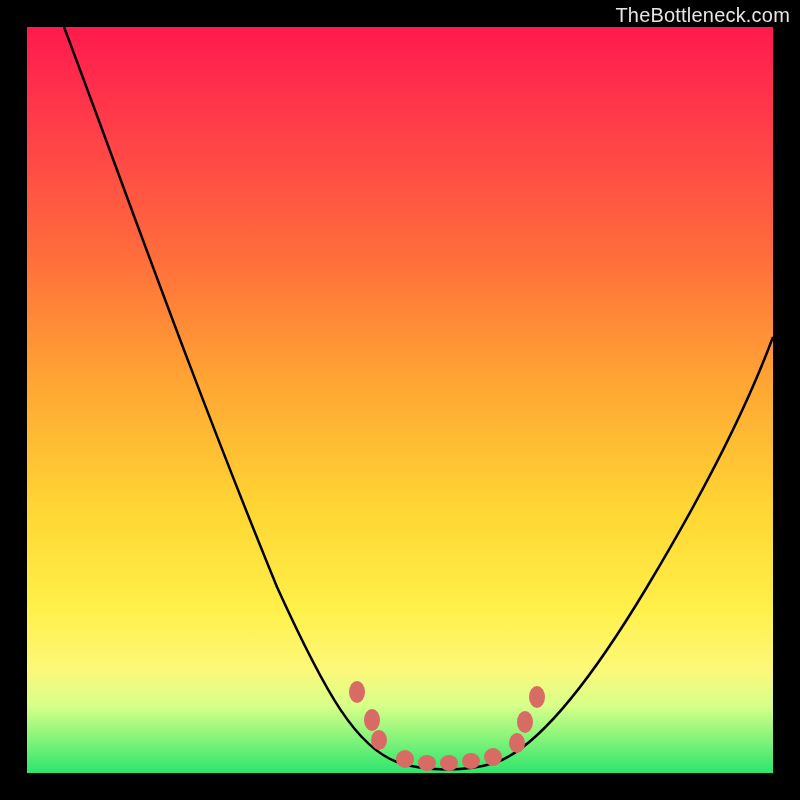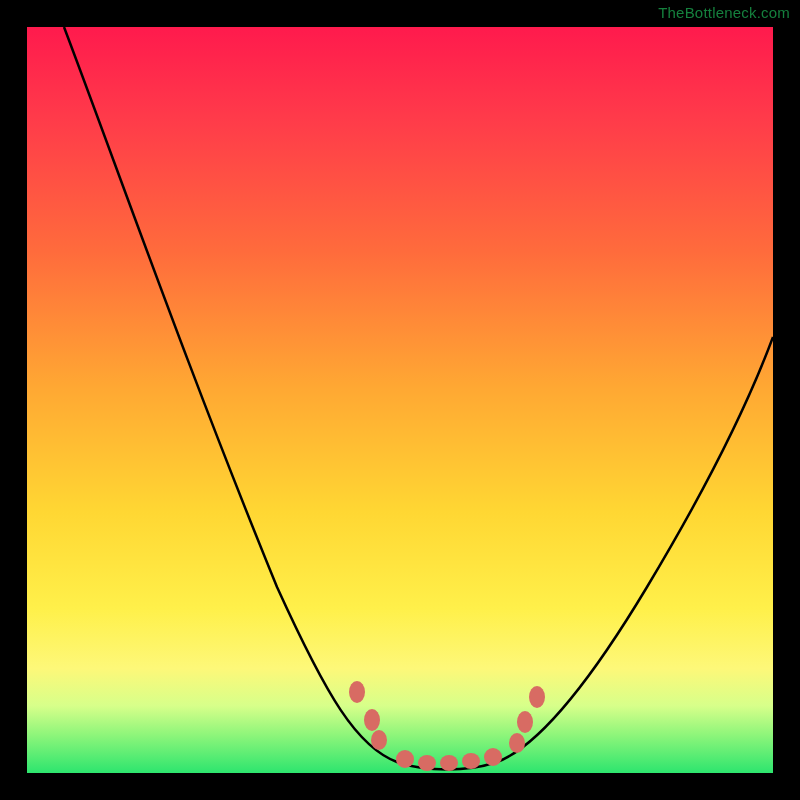--- a/index.html
+++ b/index.html
@@ -34,22 +34,22 @@
       #fdf879 86%,
       #d7ff8a 91%,
       #8cf57a 95%,
       #2de56e 100%
     );
   }
   .watermark {
     position: absolute;
     top: 4px;
     right: 10px;
-    color: #15803d;
-    font-size: 15px;
+    color: #e5e5e5;
+    font-size: 20px;
     font-weight: 500;
     letter-spacing: 0.2px;
     user-select: none;
   }
   svg.overlay {
     position: absolute;
     left: 0;
     top: 0;
     width: 746px;
     height: 746px;

